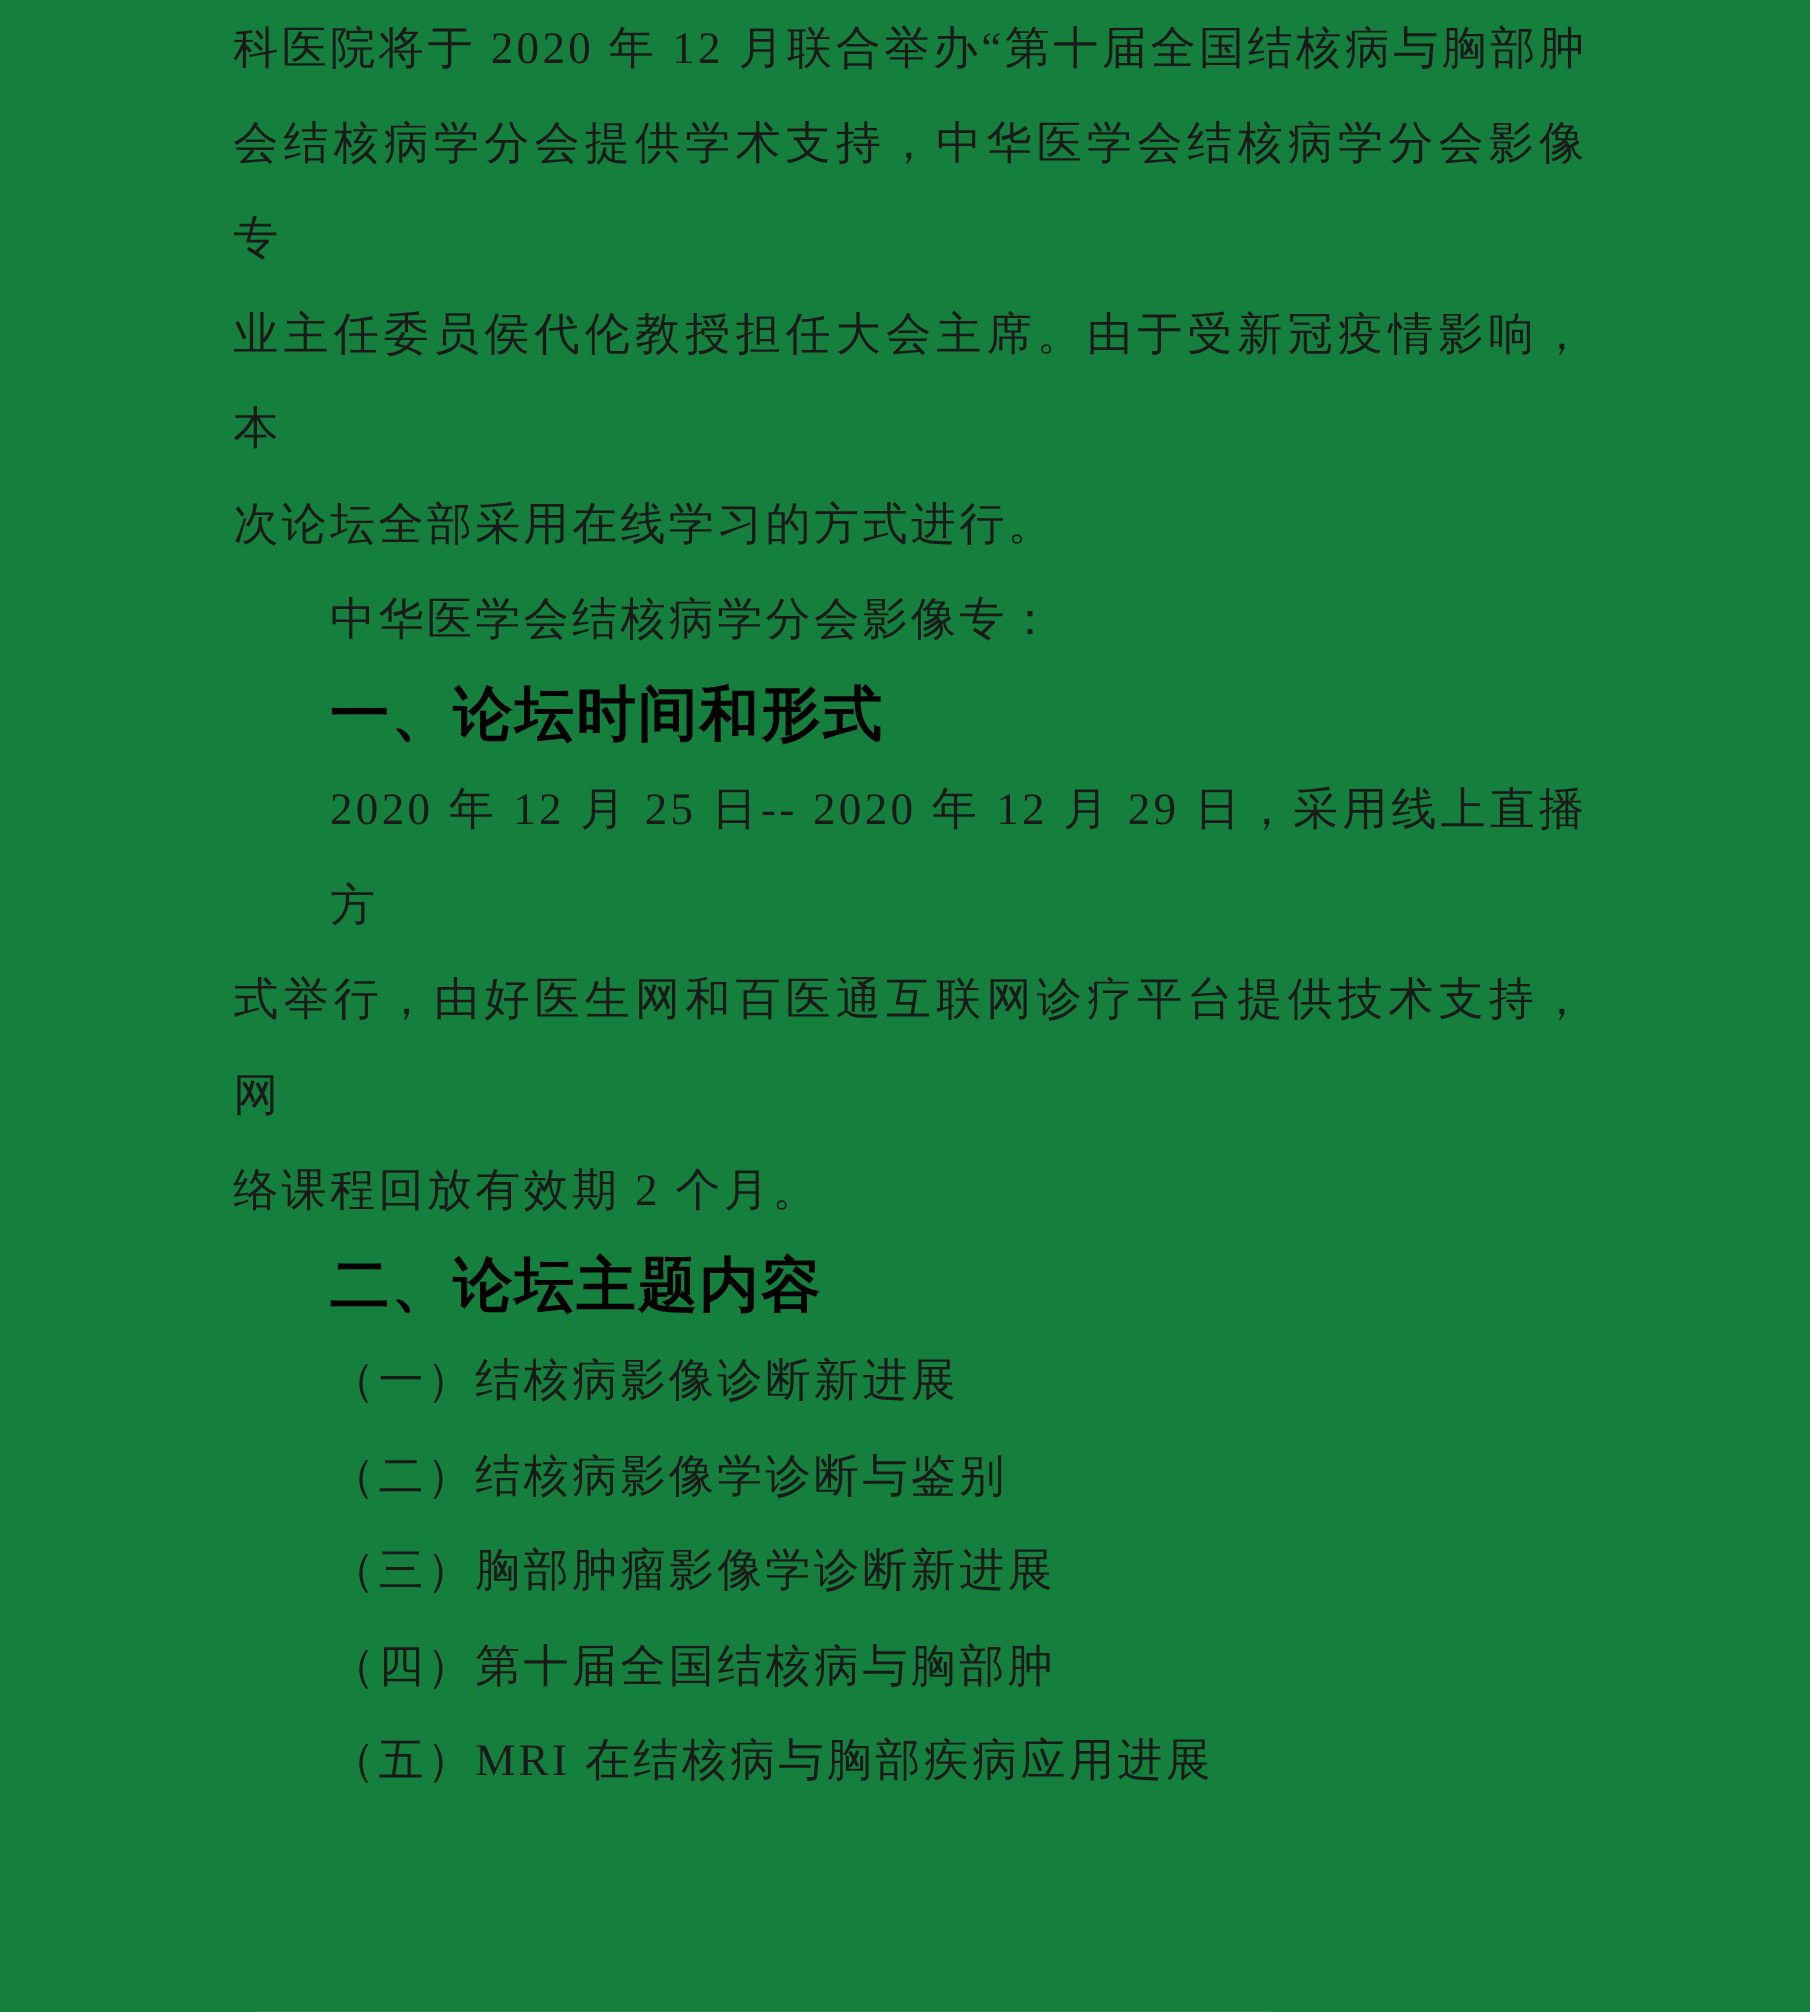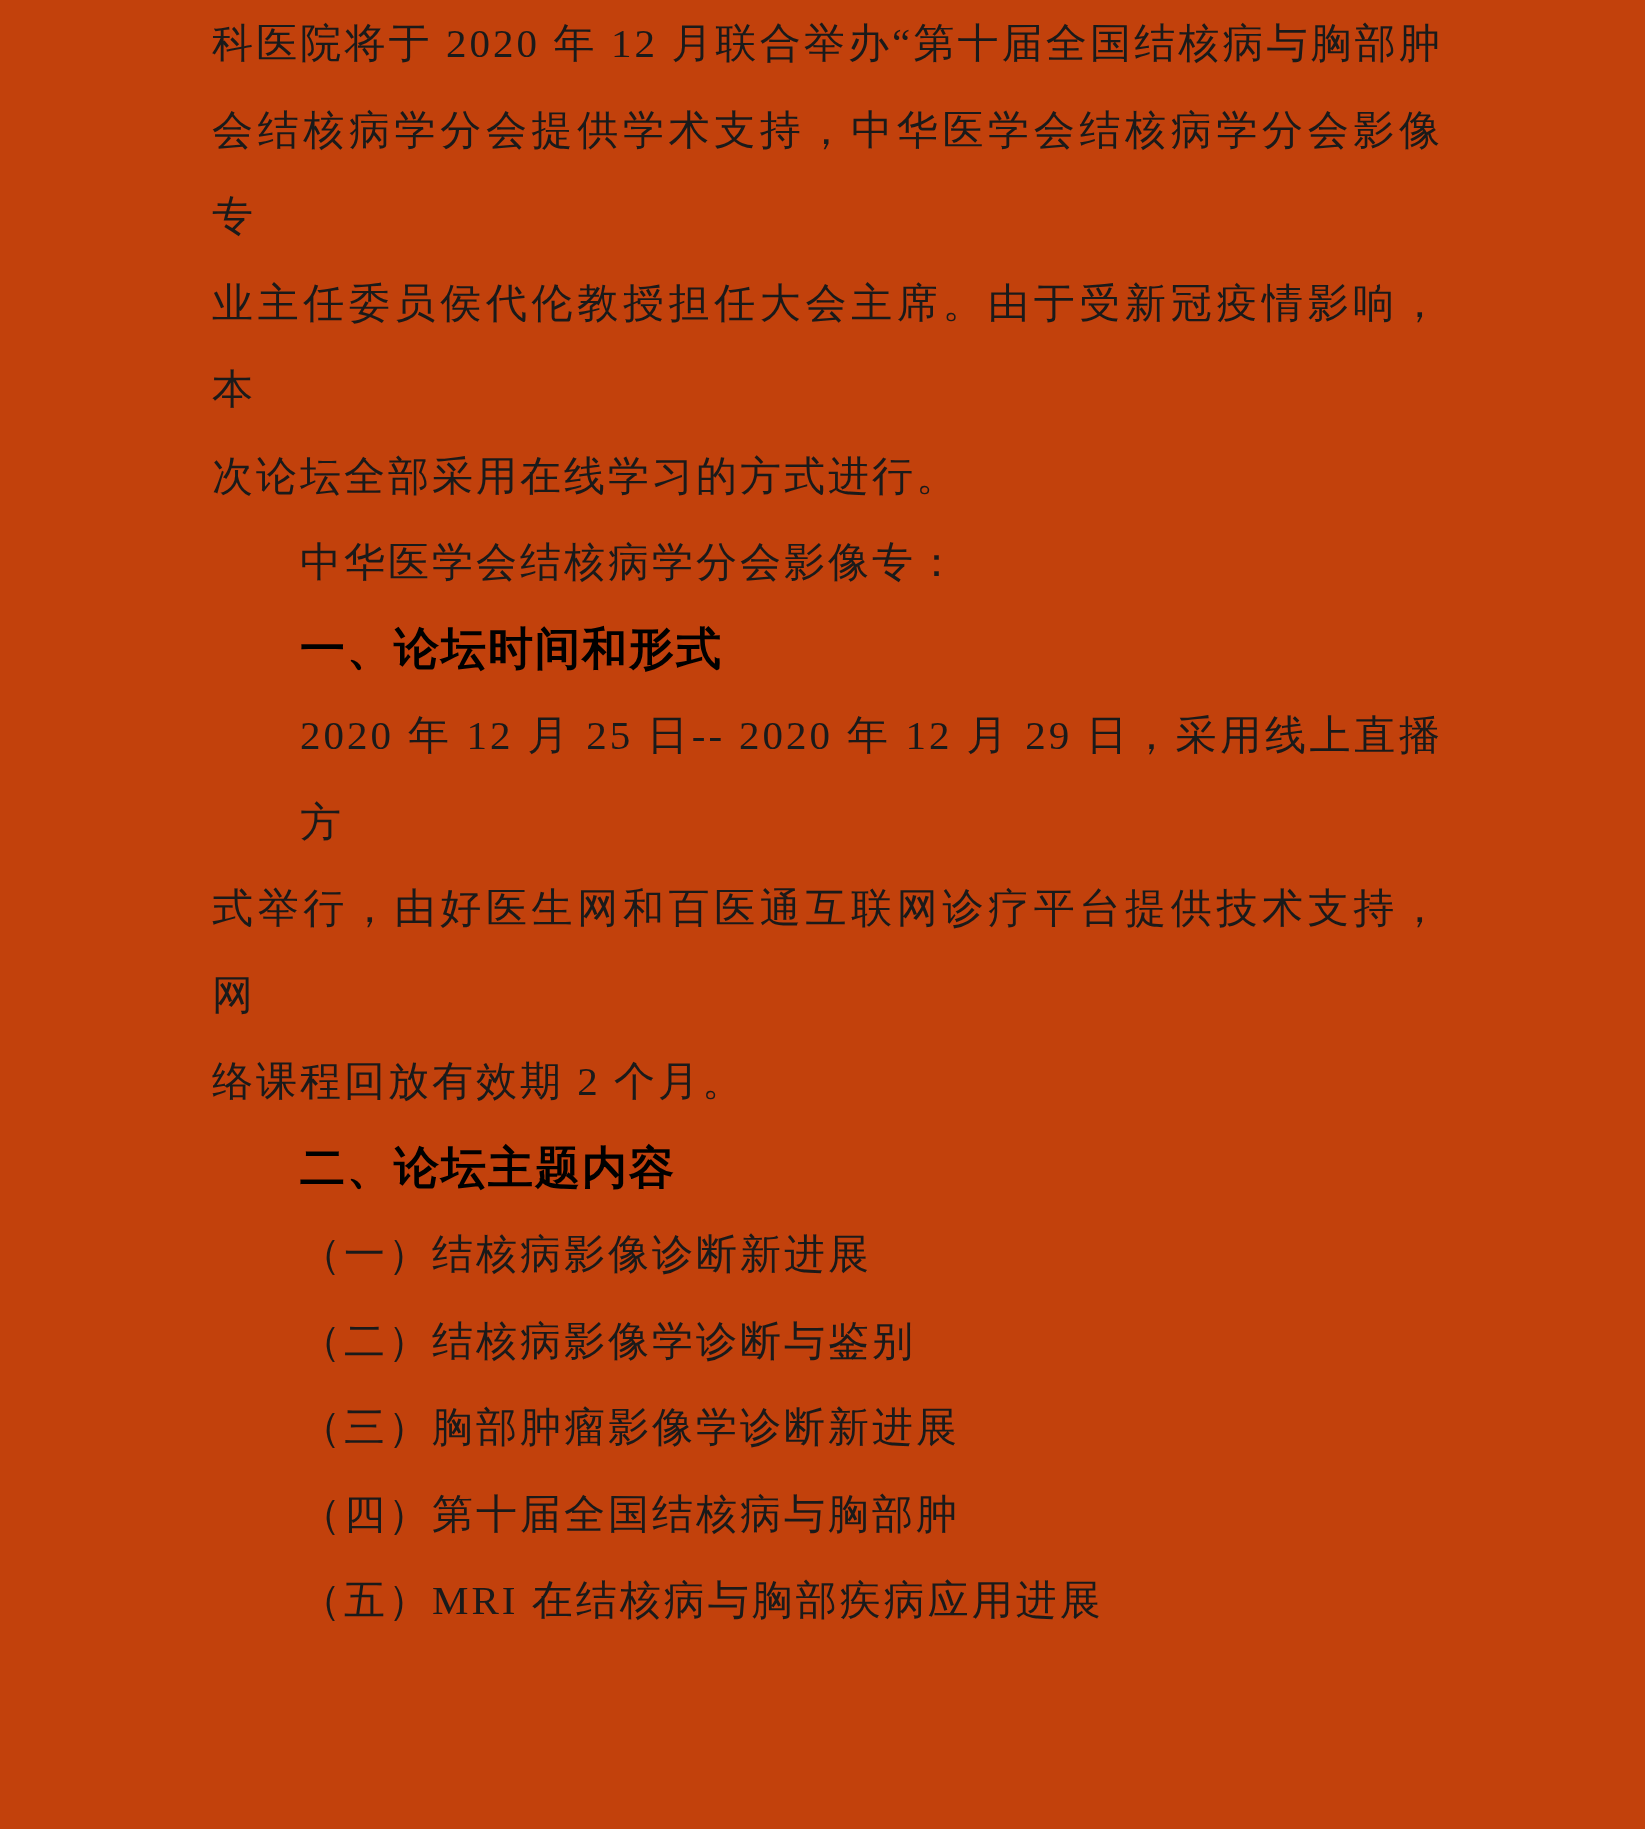--- a/index.html
+++ b/index.html
@@ -2,21 +2,21 @@
 <html><head>
 <meta charset="utf-8">
 <style>
   html, body { margin: 0; padding: 0; }
   body { background: #ffffff; }
 
   .page {
     position: relative;
     width: 1645px;
     height: 1829px;
-    background: #c2410c;
+    background: #15803d;
     overflow: hidden;
   }
 
   .text-block {
     position: absolute;
     left: 212px;
     top: 0;
     width: 1231px;
     color: #1a1a1a;
     font-family: "Liberation Serif", "DejaVu Serif", serif;
@@ -38,21 +38,21 @@
 
   
   .ind {
     padding-left: 88px;
   }
 
   
   .h {
     font-family: "Liberation Sans", "DejaVu Sans", sans-serif;
     font-weight: 700;
-    font-size: 45px;
+    font-size: 54px;
     letter-spacing: 2px;
     color: #000000;
   }
 </style>
 </head>
 <body>
 
 <div class="page">
   <div class="text-block">
     <div class="l j">科医院将于 2020 年 12 月联合举办“第十届全国结核病与胸部肿</div>

